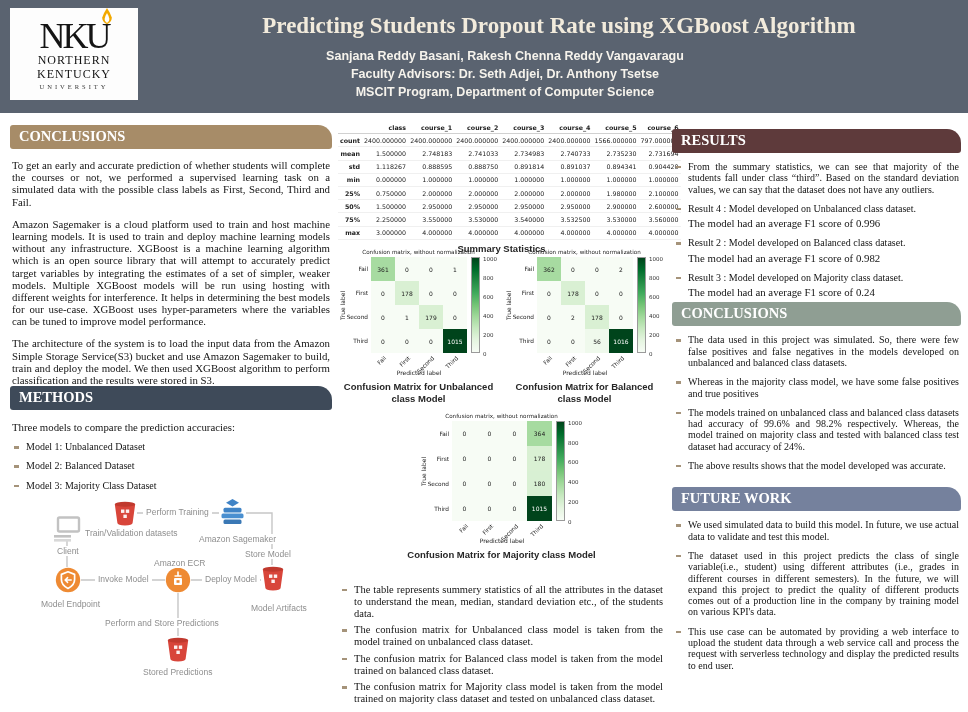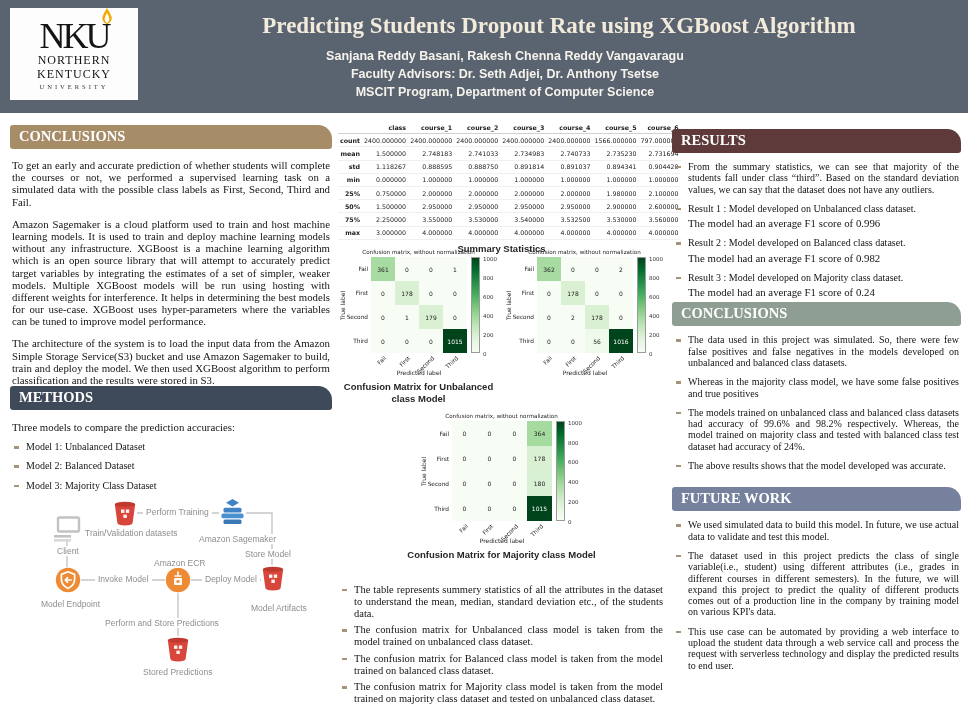--- a/index.html
+++ b/index.html
@@ -396,20 +396,21 @@
               </div>
             </div>
             <div class="cm-xticks">
               <span class="cm-xtick" style="left: 15px;">Fail</span>
               <span class="cm-xtick" style="left: 39px;">First</span>
               <span class="cm-xtick" style="left: 63px;">Second</span>
               <span class="cm-xtick" style="left: 87px;">Third</span>
             </div>
             <div class="cm-xlabel" style="margin-left: 33px; width: 96px;">Predicted label</div>
           </div>
+          <div class="cm-caption" style="width: 150px;">Confusion Matrix for Balanced class Model</div>
         </div>
       </div>
     <div id="cm-bottom">
         <div class="cm-col">
           <div class="cm-fig">
             <div class="cm-title" style="width: 165px;">Confusion matrix, without normalization</div>
             <div class="cm-body">
               <div class="cm-ylab" style="height: 100px;">
                 <span>True label</span>
               </div>
@@ -480,21 +481,21 @@
 
   <section class="col col-right">
     <div class="sec-head results-head">RESULTS</div>
     <div id="results-bullets">
         <div class="bullet">
           <span class="bmark"></span>
           <div class="btext">From the summary statistics, we can see that majority of the students fall under class “third”. Based on the standard deviation values, we can say that the dataset does not have any outliers.</div>
         </div>
         <div class="bullet">
           <span class="bmark"></span>
-          <div class="btext">Result 1 : Model developed on Unbalanced class dataset.</div>
+          <div class="btext">Result 4 : Model developed on Unbalanced class dataset.</div>
         </div>
         <div class="bsub">The model had an average F1 score of 0.996</div>
         <div class="bullet">
           <span class="bmark"></span>
           <div class="btext">Result 2 : Model developed on Balanced class dataset.</div>
         </div>
         <div class="bsub">The model had an average F1 score of 0.982</div>
         <div class="bullet">
           <span class="bmark"></span>
           <div class="btext">Result 3 : Model developed on Majority class dataset.</div>

